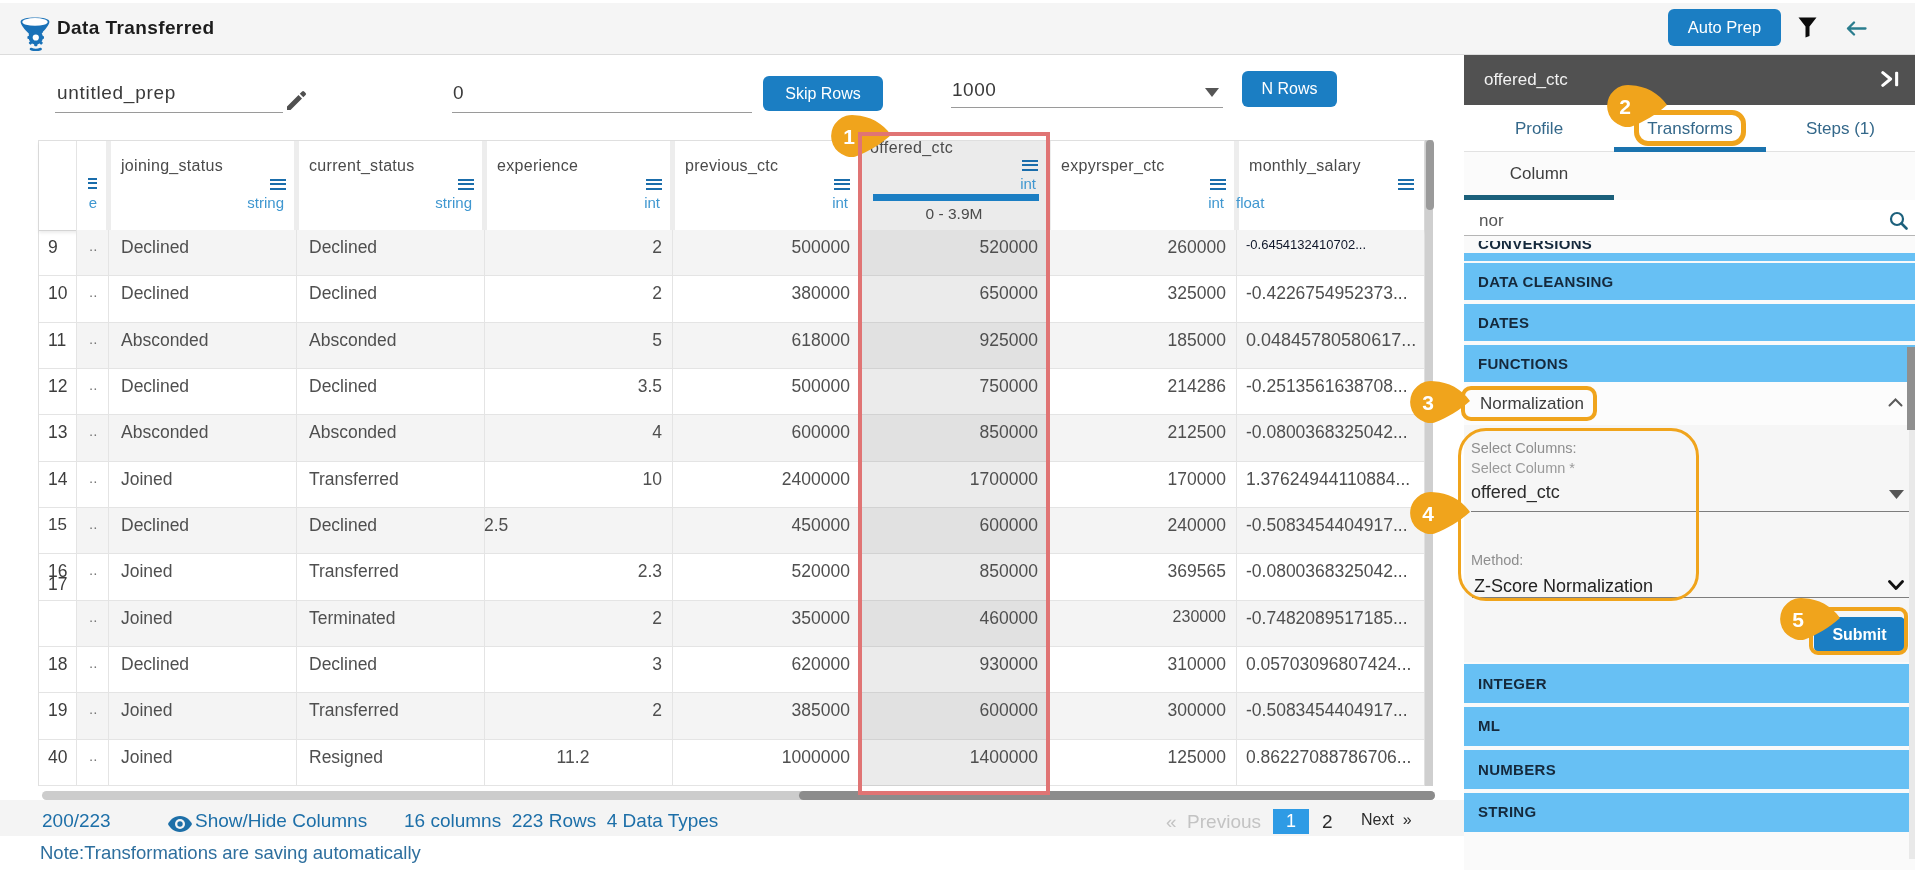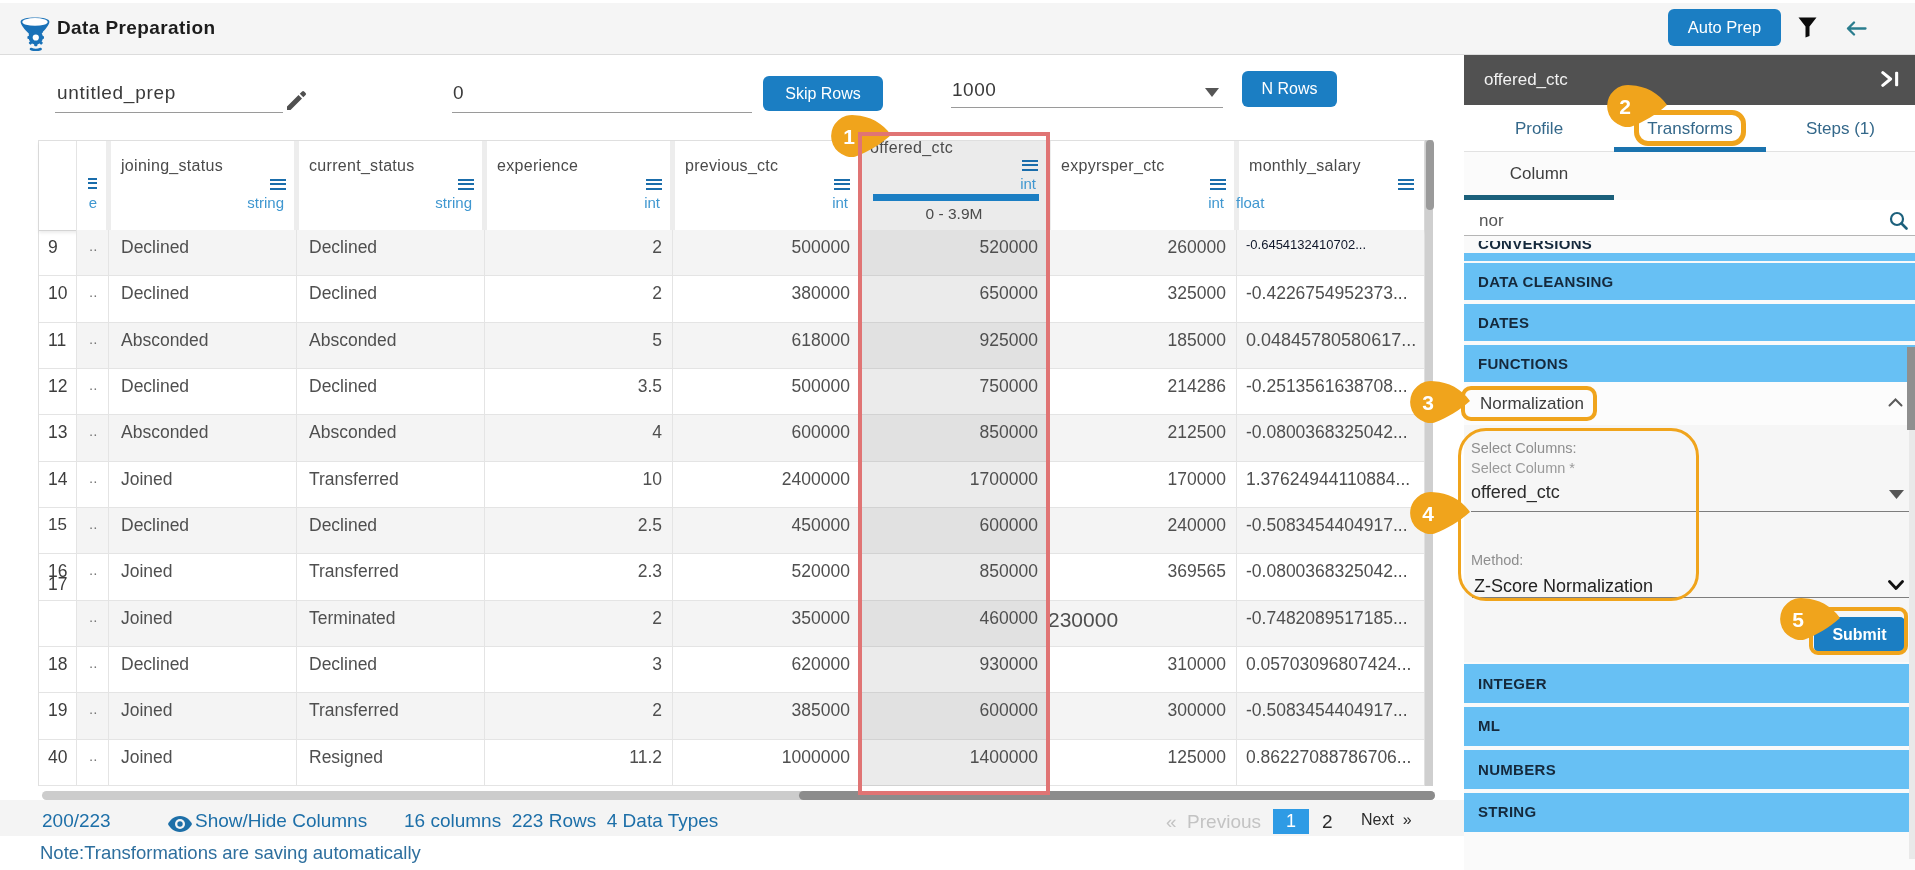--- a/index.html
+++ b/index.html
@@ -23,21 +23,21 @@
 <rect x="7.4" y="18.9" width="3" height="3.2" rx="1"></rect>
       <rect x="21" y="18.9" width="3" height="3.2" rx="1"></rect>
 <rect x="9.0" y="13.6" width="3" height="3" rx="1" transform="rotate(-45 10.5 15.1)"></rect>
 <rect x="19.6" y="13.6" width="3" height="3" rx="1" transform="rotate(45 21.1 15.1)"></rect>
 <rect x="9.0" y="24.4" width="3" height="3" rx="1" transform="rotate(45 10.5 25.9)"></rect>
 <rect x="19.6" y="24.4" width="3" height="3" rx="1" transform="rotate(-45 21.1 25.9)"></rect>
     </g>
 <circle cx="15.8" cy="20.5" r="3.1" fill="#fff"></circle>
 <path d="M11 32 Q15.8 34 20.6 32" stroke="#1a72b8" stroke-width="2.5" fill="none" stroke-linecap="round"></path>
 </svg>
-<div class="a" style="left:57px;top:17px;font-size:19px;font-weight:700;color:#1c1c1c;letter-spacing:.4px">Data Preparation</div>
+<div class="a" style="left:57px;top:17px;font-size:19px;font-weight:700;color:#1c1c1c;letter-spacing:.4px">Data Transferred</div>
 <div class="a" style="left:1668px;top:9px;width:113px;height:37px;line-height:37px;font-size:16.5px">
     <div class="blue-btn" style="width:113px;height:37px;line-height:37px">Auto Prep</div>
   </div>
 <svg class="a" style="left:1798px;top:17px" width="19" height="21" viewBox="0 0 19 21">
 <path d="M0.5 0.5 L18.5 0.5 L11.5 9.5 L11.5 19 L7.5 20.5 L7.5 9.5 Z" fill="#0b0b0b"></path>
   </svg>
 <svg class="a" style="left:1846px;top:21px" width="21" height="15" viewBox="0 0 21 15">
 <path d="M19.5 7.5 L2 7.5 M8 1.5 L2 7.5 L8 13.5" stroke="#2a7d8e" stroke-width="2.3" fill="none" stroke-linecap="round" stroke-linejoin="round"></path>
   </svg>
 <div class="a" style="left:57px;top:82px;font-size:19px;letter-spacing:.7px;color:#3a3a3a">untitled_prep</div>
@@ -208,42 +208,42 @@
 <div class="a" style="left:309px;top:468.6px;font-size:17.5px;color:#4f4f4f">Transferred</div>
 <div class="a" style="left:484px;top:468.6px;width:178px;text-align:right;font-size:17.5px;color:#4f4f4f">10</div>
 <div class="a" style="left:672px;top:468.6px;width:178px;text-align:right;font-size:17.5px;color:#4f4f4f">2400000</div>
 <div class="a" style="left:860px;top:468.6px;width:178px;text-align:right;font-size:17.5px;color:#4f4f4f">1700000</div>
 <div class="a" style="left:1048px;top:468.6px;width:178px;text-align:right;font-size:17.5px;color:#4f4f4f">170000</div>
 <div class="a" style="left:1246px;top:468.6px;width:172px;font-size:17.5px;color:#4f4f4f;white-space:nowrap;overflow:hidden">1.37624944110884...</div>
 <div class="a" style="left:48px;top:515.0px;font-size:17px;color:#3d3d3d">15</div>
 <div class="a" style="left:89px;top:515.0px;font-size:15px;color:#777">..</div>
 <div class="a" style="left:121px;top:515.0px;font-size:17.5px;color:#4f4f4f">Declined</div>
 <div class="a" style="left:309px;top:515.0px;font-size:17.5px;color:#4f4f4f">Declined</div>
-<div class="a" style="left:484px;top:515.0px;width:178px;text-align:right;font-size:17.5px;color:#4f4f4f">2.5</div>
+<div class="a" style="left:484px;top:515.0px;width:178px;font-size:17.5px;color:#4f4f4f">2.5</div>
 <div class="a" style="left:672px;top:515.0px;width:178px;text-align:right;font-size:17.5px;color:#4f4f4f">450000</div>
 <div class="a" style="left:860px;top:515.0px;width:178px;text-align:right;font-size:17.5px;color:#4f4f4f">600000</div>
 <div class="a" style="left:1048px;top:515.0px;width:178px;text-align:right;font-size:17.5px;color:#4f4f4f">240000</div>
 <div class="a" style="left:1246px;top:515.0px;width:172px;font-size:17.5px;color:#4f4f4f;white-space:nowrap;overflow:hidden">-0.5083454404917...</div>
 <div class="a" style="left:48px;top:561.3px;font-size:17.5px;color:#3d3d3d">16</div>
 <div class="a" style="left:89px;top:561.3px;font-size:15px;color:#777">..</div>
 <div class="a" style="left:121px;top:561.3px;font-size:17.5px;color:#4f4f4f">Joined</div>
 <div class="a" style="left:309px;top:561.3px;font-size:17.5px;color:#4f4f4f">Transferred</div>
 <div class="a" style="left:484px;top:561.3px;width:178px;text-align:right;font-size:17.5px;color:#4f4f4f">2.3</div>
 <div class="a" style="left:672px;top:561.3px;width:178px;text-align:right;font-size:17.5px;color:#4f4f4f">520000</div>
 <div class="a" style="left:860px;top:561.3px;width:178px;text-align:right;font-size:17.5px;color:#4f4f4f">850000</div>
 <div class="a" style="left:1048px;top:561.3px;width:178px;text-align:right;font-size:17.5px;color:#4f4f4f">369565</div>
 <div class="a" style="left:1246px;top:561.3px;width:172px;font-size:17.5px;color:#4f4f4f;white-space:nowrap;overflow:hidden">-0.0800368325042...</div>
 <div class="a" style="left:48px;top:574px;font-size:17.5px;color:#3d3d3d">17</div>
 <div class="a" style="left:89px;top:607.6px;font-size:15px;color:#777">..</div>
 <div class="a" style="left:121px;top:607.6px;font-size:17.5px;color:#4f4f4f">Joined</div>
 <div class="a" style="left:309px;top:607.6px;font-size:17.5px;color:#4f4f4f">Terminated</div>
 <div class="a" style="left:484px;top:607.6px;width:178px;text-align:right;font-size:17.5px;color:#4f4f4f">2</div>
 <div class="a" style="left:672px;top:607.6px;width:178px;text-align:right;font-size:17.5px;color:#4f4f4f">350000</div>
 <div class="a" style="left:860px;top:607.6px;width:178px;text-align:right;font-size:17.5px;color:#4f4f4f">460000</div>
-<div class="a" style="left:1048px;top:607.6px;width:178px;text-align:left;font-size:21px;color:#4f4f4f">230000</div>
+<div class="a" style="left:1048px;top:607.6px;width:178px;text-align:right;font-size:16px;color:#4f4f4f">230000</div>
 <div class="a" style="left:1246px;top:607.6px;width:172px;font-size:17.5px;color:#4f4f4f;white-space:nowrap;overflow:hidden">-0.7482089517185...</div>
 <div class="a" style="left:48px;top:654.0px;font-size:17.5px;color:#3d3d3d">18</div>
 <div class="a" style="left:89px;top:654.0px;font-size:15px;color:#777">..</div>
 <div class="a" style="left:121px;top:654.0px;font-size:17.5px;color:#4f4f4f">Declined</div>
 <div class="a" style="left:309px;top:654.0px;font-size:17.5px;color:#4f4f4f">Declined</div>
 <div class="a" style="left:484px;top:654.0px;width:178px;text-align:right;font-size:17.5px;color:#4f4f4f">3</div>
 <div class="a" style="left:672px;top:654.0px;width:178px;text-align:right;font-size:17.5px;color:#4f4f4f">620000</div>
 <div class="a" style="left:860px;top:654.0px;width:178px;text-align:right;font-size:17.5px;color:#4f4f4f">930000</div>
 <div class="a" style="left:1048px;top:654.0px;width:178px;text-align:right;font-size:17.5px;color:#4f4f4f">310000</div>
 <div class="a" style="left:1246px;top:654.0px;width:172px;font-size:17.5px;color:#4f4f4f;white-space:nowrap;overflow:hidden">0.05703096807424...</div>
@@ -253,21 +253,21 @@
 <div class="a" style="left:309px;top:700.3px;font-size:17.5px;color:#4f4f4f">Transferred</div>
 <div class="a" style="left:484px;top:700.3px;width:178px;text-align:right;font-size:17.5px;color:#4f4f4f">2</div>
 <div class="a" style="left:672px;top:700.3px;width:178px;text-align:right;font-size:17.5px;color:#4f4f4f">385000</div>
 <div class="a" style="left:860px;top:700.3px;width:178px;text-align:right;font-size:17.5px;color:#4f4f4f">600000</div>
 <div class="a" style="left:1048px;top:700.3px;width:178px;text-align:right;font-size:17.5px;color:#4f4f4f">300000</div>
 <div class="a" style="left:1246px;top:700.3px;width:172px;font-size:17.5px;color:#4f4f4f;white-space:nowrap;overflow:hidden">-0.5083454404917...</div>
 <div class="a" style="left:48px;top:746.6px;font-size:17.5px;color:#3d3d3d">40</div>
 <div class="a" style="left:89px;top:746.6px;font-size:15px;color:#777">..</div>
 <div class="a" style="left:121px;top:746.6px;font-size:17.5px;color:#4f4f4f">Joined</div>
 <div class="a" style="left:309px;top:746.6px;font-size:17.5px;color:#4f4f4f">Resigned</div>
-<div class="a" style="left:484px;top:746.6px;width:178px;text-align:right;font-size:17.5px;color:#4f4f4f">11.2</div>
+<div class="a" style="left:484px;top:746.6px;width:178px;text-align:center;font-size:17.5px;color:#4f4f4f">11.2</div>
 <div class="a" style="left:672px;top:746.6px;width:178px;text-align:right;font-size:17.5px;color:#4f4f4f">1000000</div>
 <div class="a" style="left:860px;top:746.6px;width:178px;text-align:right;font-size:17.5px;color:#4f4f4f">1400000</div>
 <div class="a" style="left:1048px;top:746.6px;width:178px;text-align:right;font-size:17.5px;color:#4f4f4f">125000</div>
 <div class="a" style="left:1246px;top:746.6px;width:172px;font-size:17.5px;color:#4f4f4f;white-space:nowrap;overflow:hidden">0.86227088786706...</div>
 <div class="a" style="left:1425px;top:140px;width:8px;height:646px;background:#cfcfcf"></div>
 <div class="a" style="left:1426px;top:140px;width:8px;height:70px;background:#9a9a9a;border-radius:4px"></div>
 <div class="a" style="left:858px;top:131.5px;width:192px;height:663px;border:4.5px solid #e07474;z-index:6"></div>
 <div class="a" style="left:42px;top:791px;width:1393px;height:9px;background:#cccccc;border-radius:5px"></div>
 <div class="a" style="left:799px;top:791px;width:636px;height:9px;background:#8c8c8c;border-radius:5px"></div>
 <div class="a" style="left:0;top:800px;width:1465px;height:36px;background:#f4f4f4"></div>

